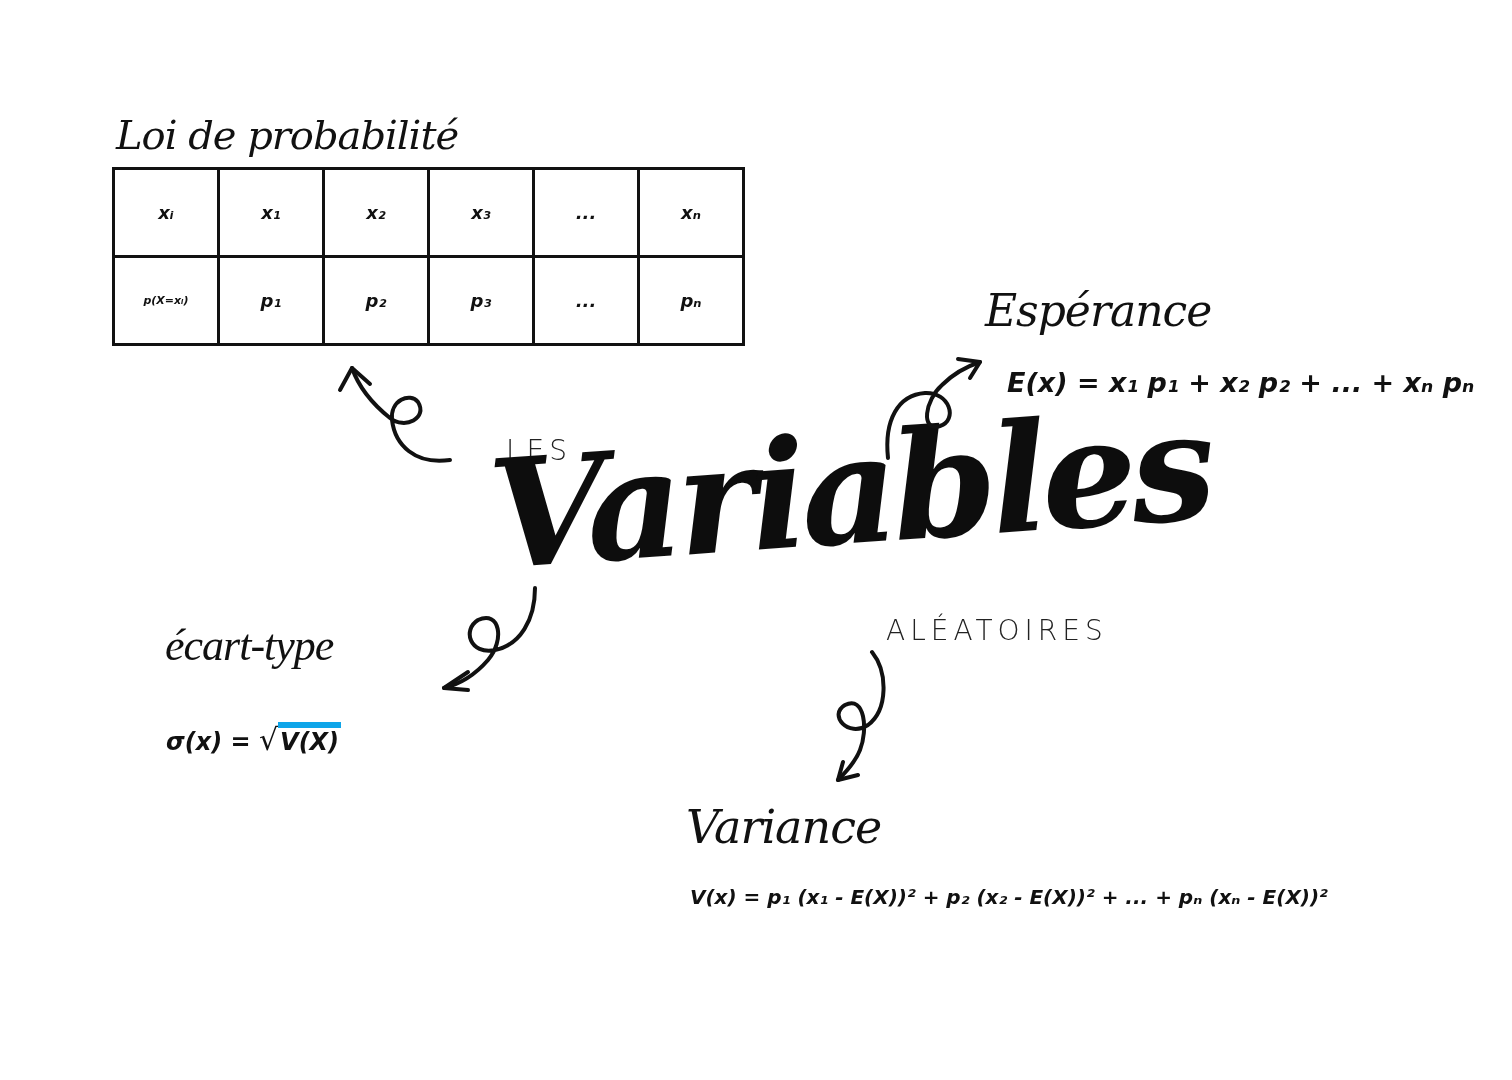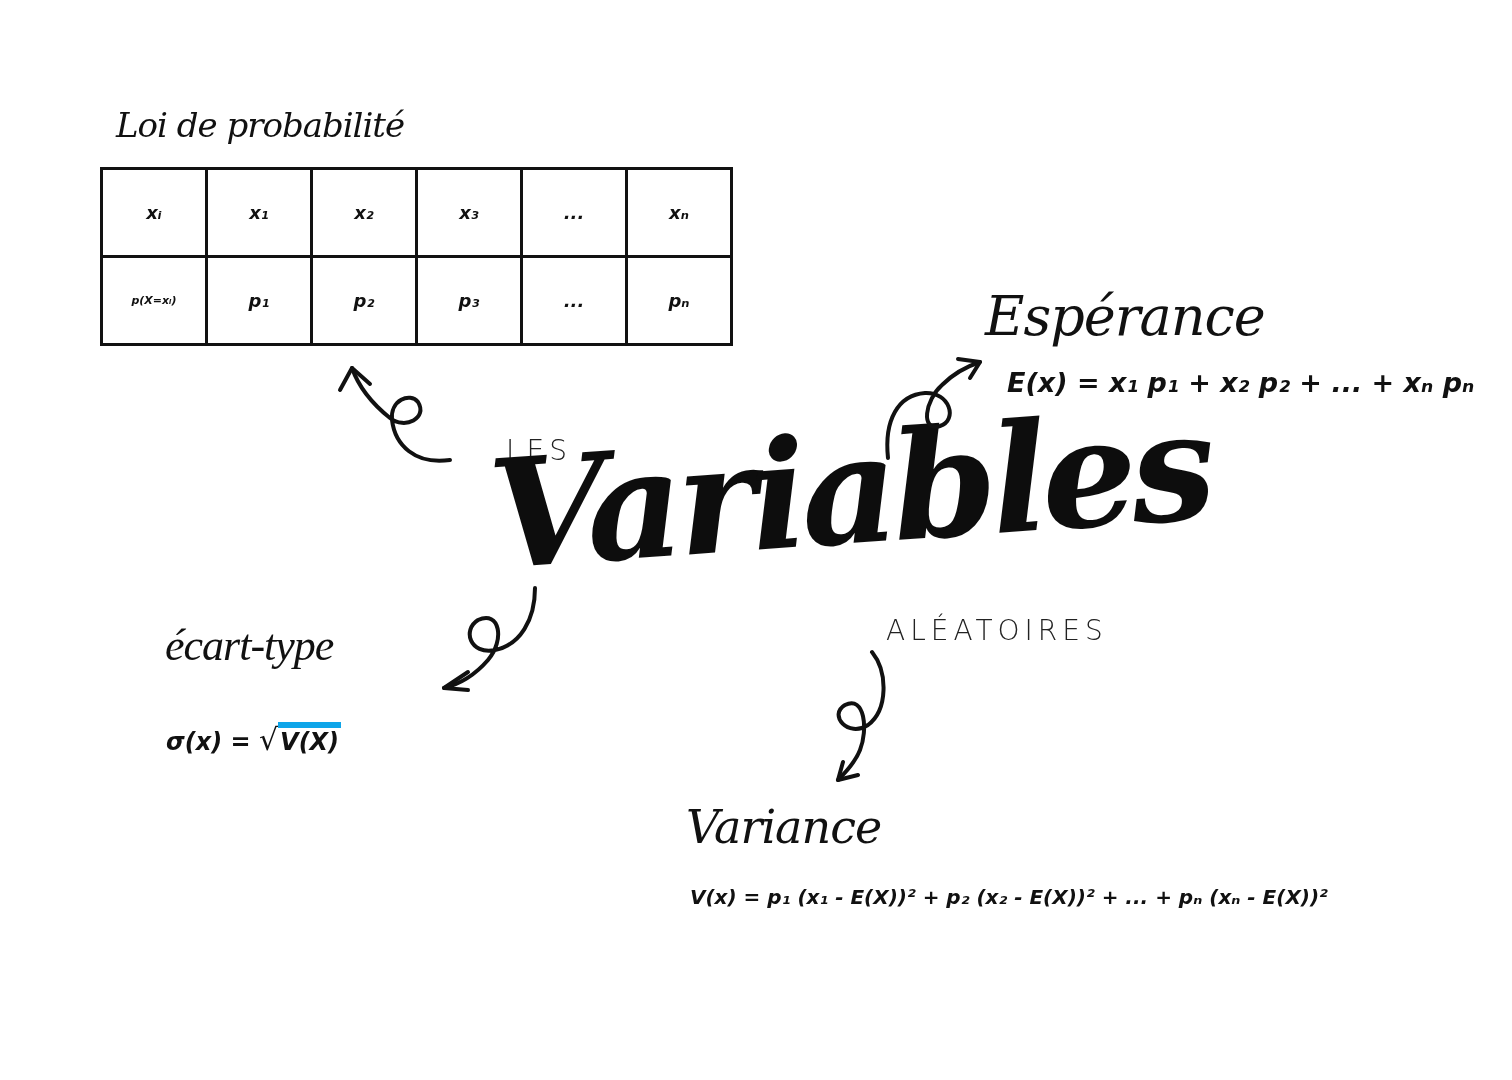--- a/index.html
+++ b/index.html
@@ -1,30 +1,30 @@
 <!DOCTYPE html>
 <html><head>
 <meta charset="utf-8">
 <style>
   html, body { margin:0; padding:0; background:#ffffff; }
   body { width:1512px; height:1080px; position:relative; overflow:hidden; color:#111; font-family:"DejaVu Sans", sans-serif; }
   .script { font-family:"DejaVu Serif", serif; font-style:italic; font-weight:normal; color:#111; position:absolute; letter-spacing:-1px; }
   .formula { font-family:"DejaVu Sans", sans-serif; font-style:italic; font-weight:bold; color:#111; position:absolute; white-space:nowrap; }
   .caps { font-family:"DejaVu Sans", sans-serif; font-weight:300; color:#222; position:absolute; letter-spacing:5px;margin-left:34px; }
-  table.loi { position:absolute; left:100px; top:167px; border-collapse:collapse; border:3px solid #c4b5fd; }
+  table.loi { position:absolute; left:112px; top:167px; border-collapse:collapse; border:3px solid #c4b5fd; }
   table.loi td { width:102px; height:85px; border:3px solid #111; text-align:center; vertical-align:middle;
      font-family:"DejaVu Sans", sans-serif; font-style:italic; font-weight:bold; font-size:18px; color:#111; padding:0; }
   .title-main { position:absolute; left:495px; top:440px; font-family:"DejaVu Serif", serif; font-style:italic; font-weight:bold;
      font-size:150px; letter-spacing:-6px; color:#0d0d0d; line-height:1; transform:rotate(-4deg); transform-origin:left bottom; }
   svg.arrows { position:absolute; left:0; top:0; }
 </style>
 </head>
 <body>
 
-<div class="script" style="left:116px; top:105px; font-size:34px;">Loi de probabilité</div>
+<div class="script" style="left:116px; top:112px; font-size:40px;">Loi de probabilité</div>
 
 <table class="loi">
   <tbody>
       <tr>
     <td>xᵢ</td>
     <td>x₁</td>
     <td>x₂</td>
     <td>x₃</td>
     <td>...</td>
     <td>xₙ</td>
@@ -33,21 +33,21 @@
     <td style="font-size:11px;">p(X=xᵢ)</td>
     <td>p₁</td>
     <td>p₂</td>
     <td>p₃</td>
     <td>...</td>
     <td>pₙ</td>
   </tr>
 </tbody>
   </table>
 
-<div class="script" style="left:985px; top:285px; font-size:54px;">Espérance</div>
+<div class="script" style="left:985px; top:285px; font-size:44px;">Espérance</div>
 <div class="formula" style="left:1007px; top:367px; font-size:27px;">E(x) = x₁ p₁ + x₂ p₂ + ... + xₙ pₙ</div>
 
 <div class="caps" style="left:472px; top:434px; font-size:28px;">LES</div>
 <div class="title-main">Variables</div>
 <div class="caps" style="left:852px; top:614px; font-size:28px;">ALÉATOIRES</div>
 
 <div class="script" style="left:165px; top:620px; font-size:44px;font-family:Liberation Serif, serif;">écart-type</div>
 <div class="formula" style="left:166px; top:722px; font-size:24px;">
   <span>σ(x) = </span><span style="font-style:normal; font-weight:normal; font-size:30px;">√</span><span style="border-top:6px solid #0ea5e9; padding:0 2px;">V(X)</span>
 </div>

